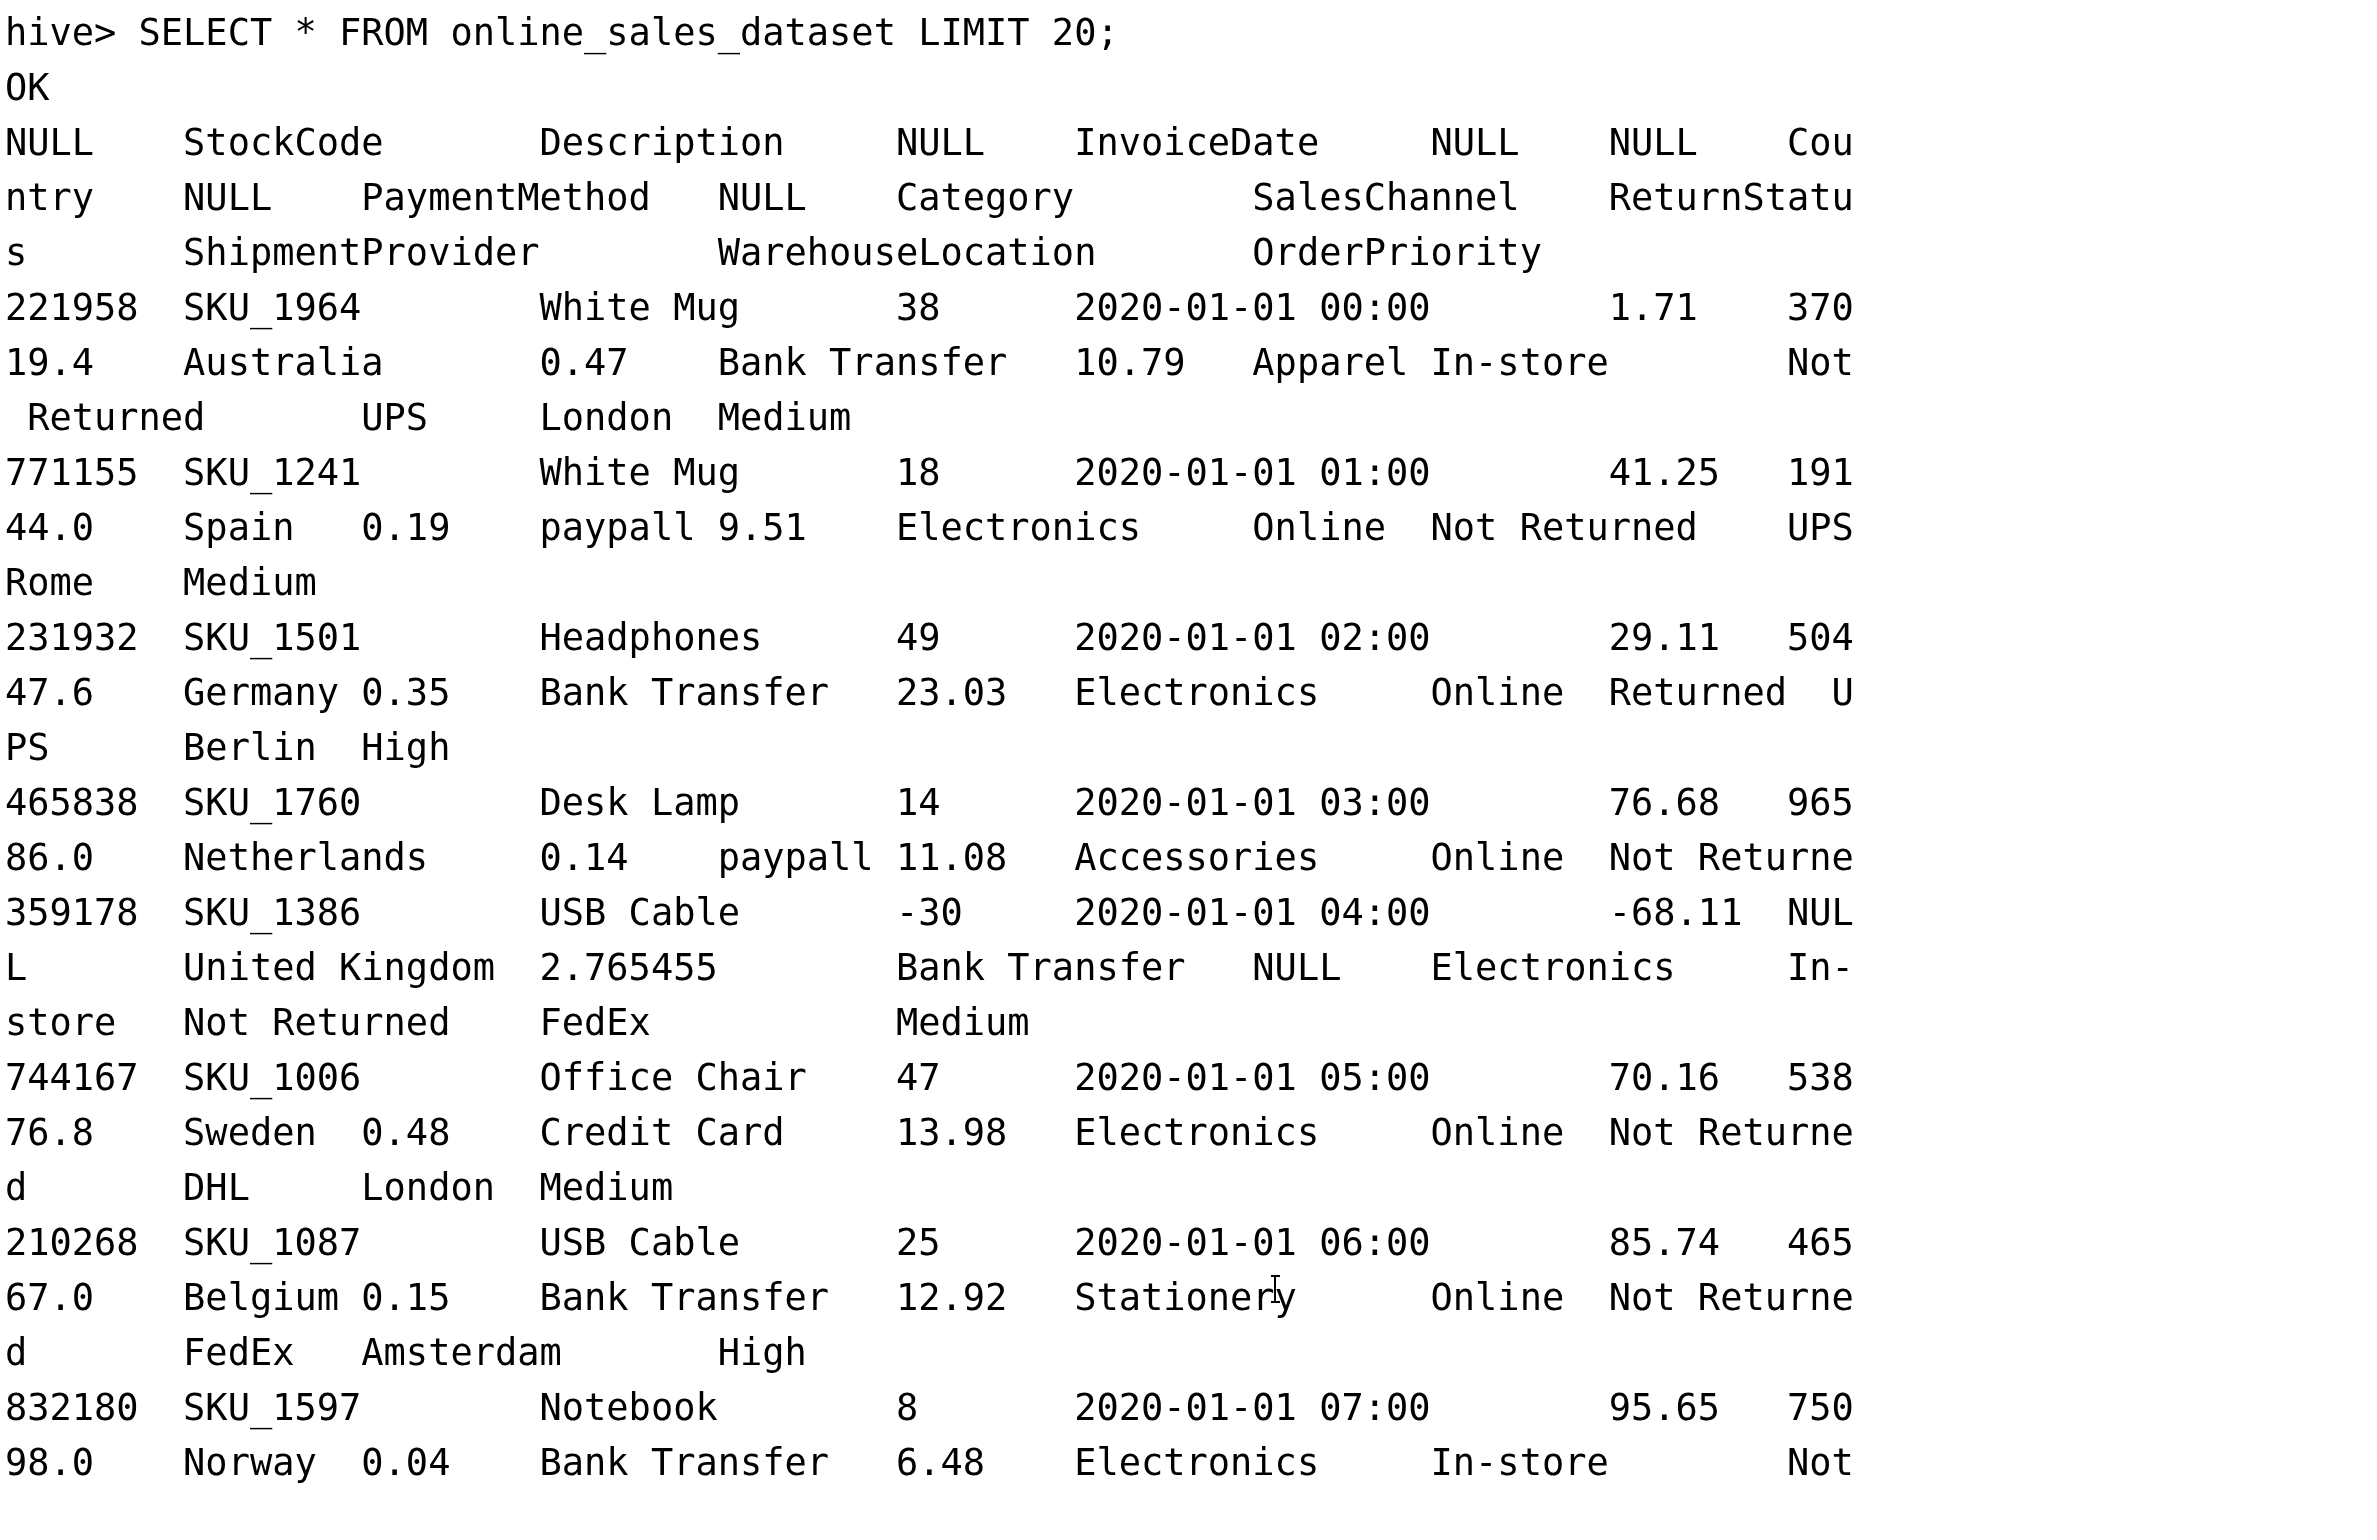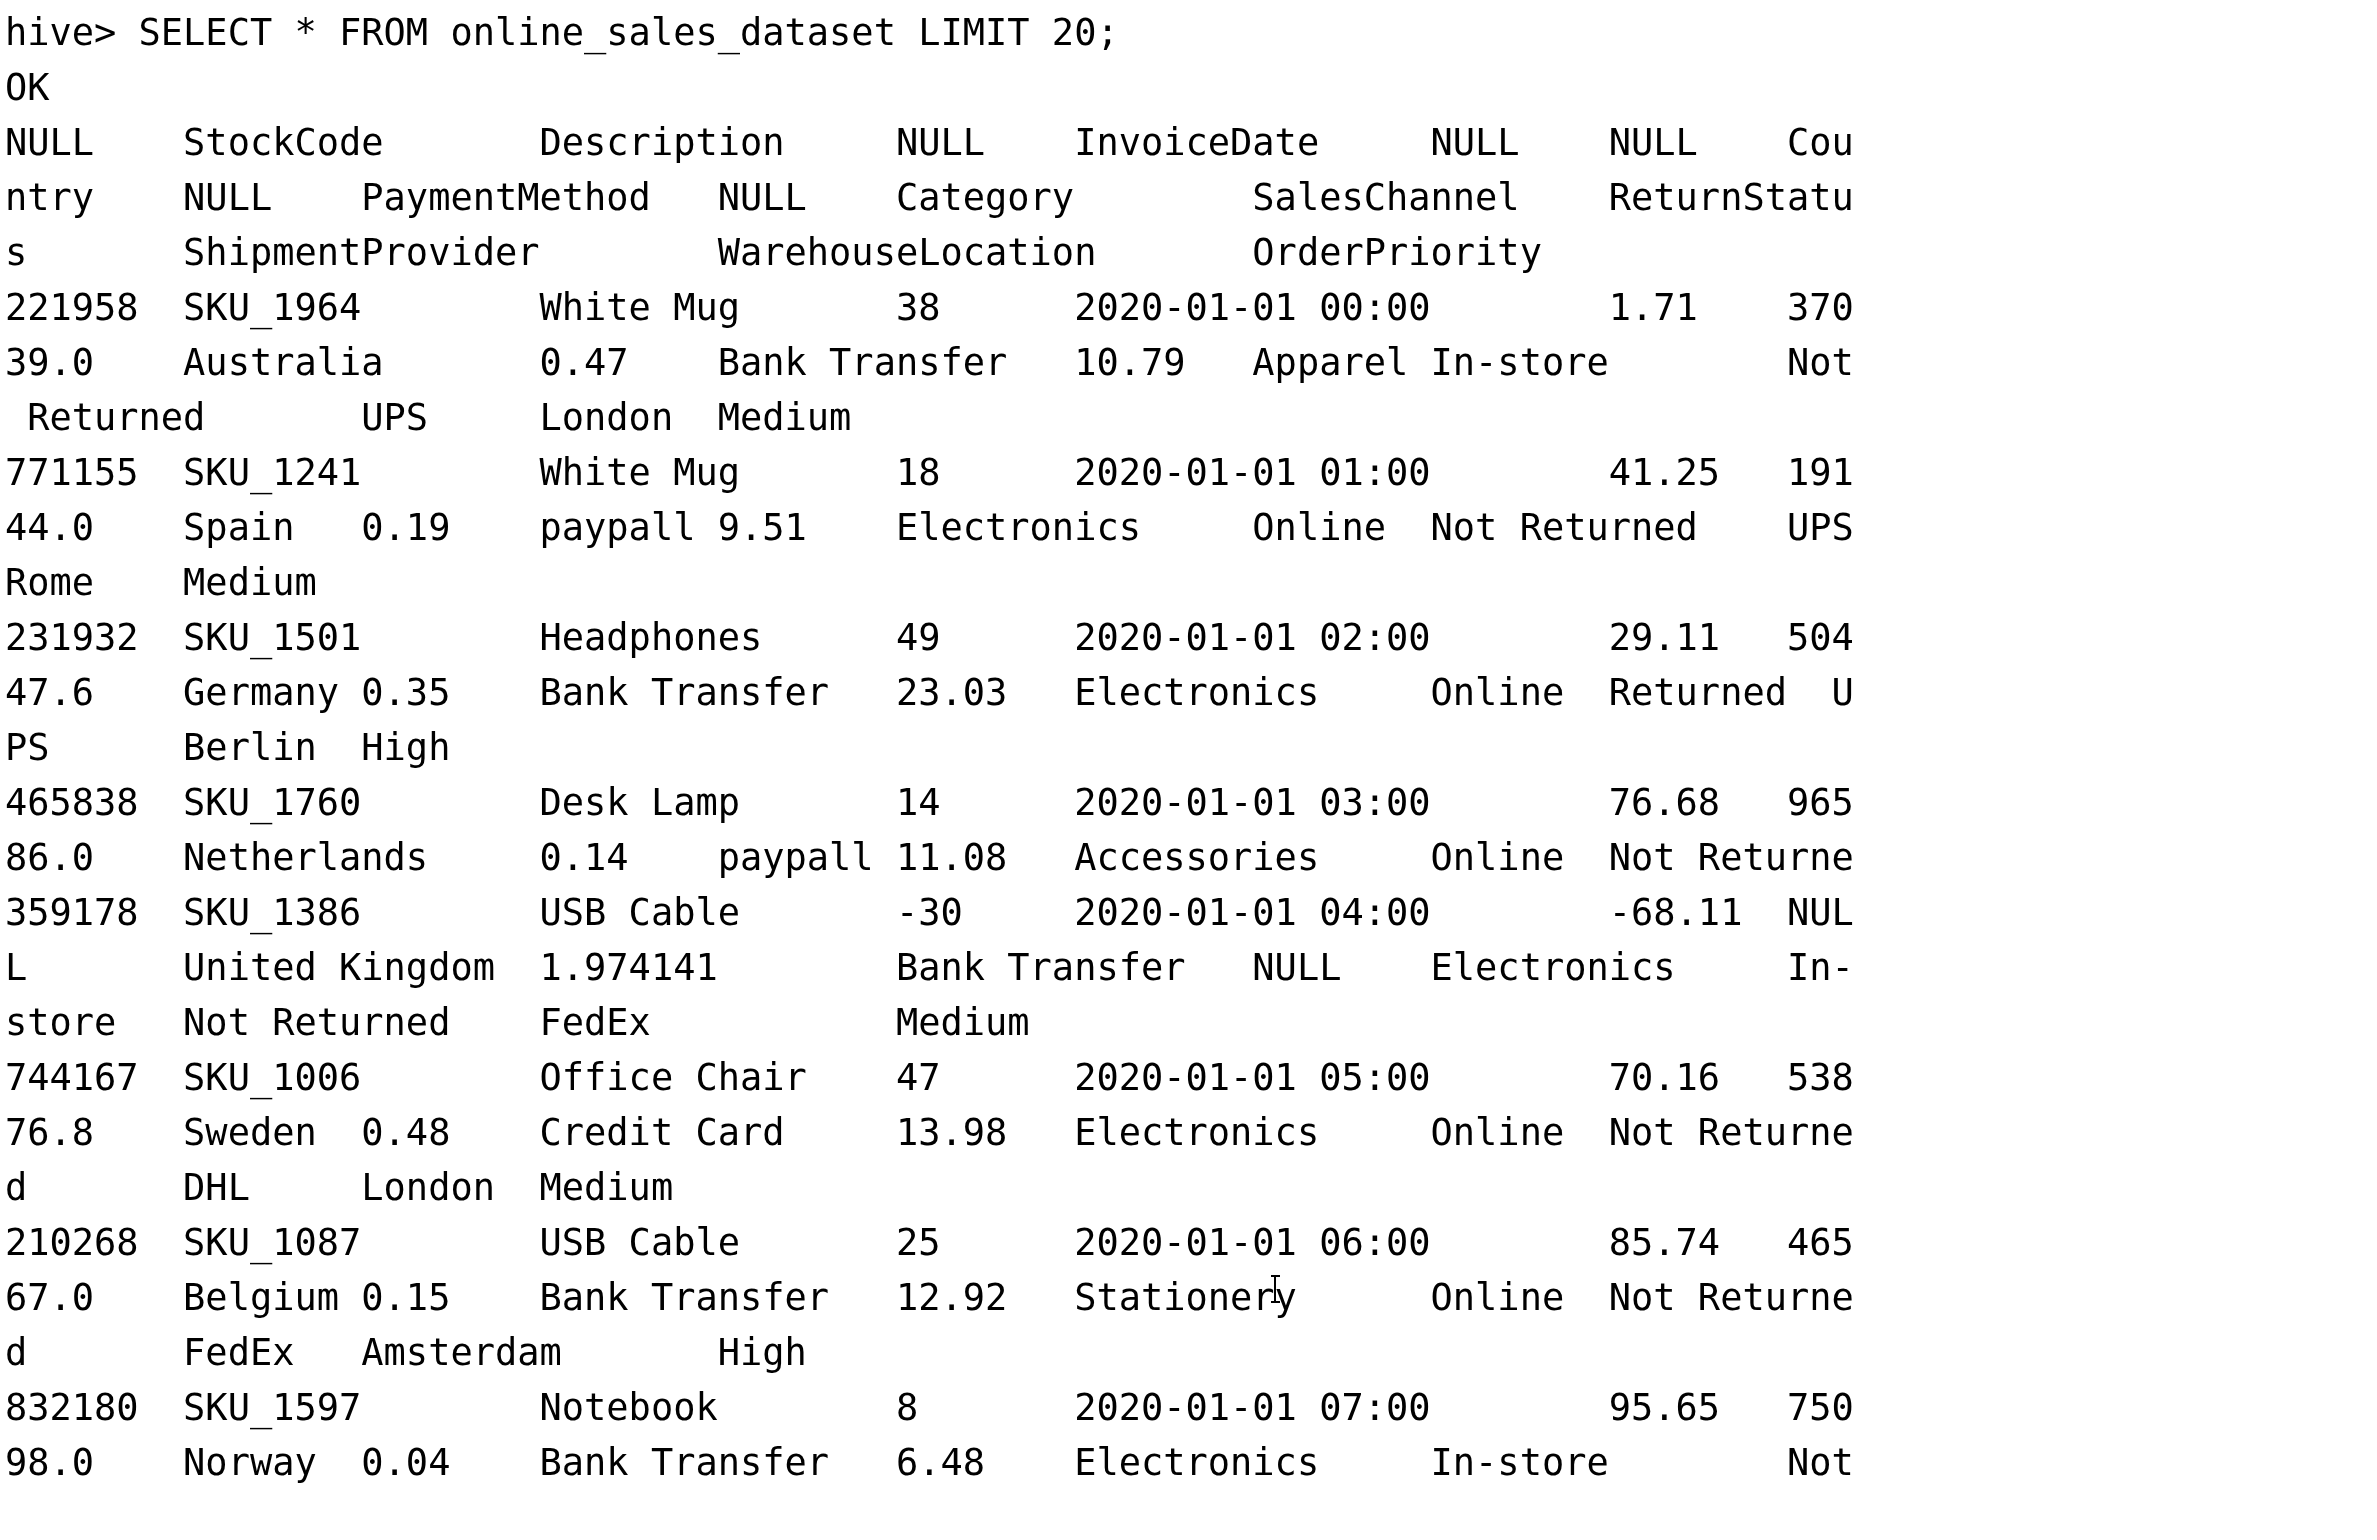--- a/index.html
+++ b/index.html
@@ -60,32 +60,32 @@
 </head>
 <body>
 
 <div id="terminal">
   <div class="line">hive&gt; SELECT * FROM online_sales_dataset LIMIT 20;</div>
   <div class="line">OK</div>
   <div class="line">NULL    StockCode       Description     NULL    InvoiceDate     NULL    NULL    Cou</div>
   <div class="line">ntry    NULL    PaymentMethod   NULL    Category        SalesChannel    ReturnStatu</div>
   <div class="line">s       ShipmentProvider        WarehouseLocation       OrderPriority</div>
   <div class="line">221958  SKU_1964        White Mug       38      2020-01-01 00:00        1.71    370</div>
-  <div class="line">39.0    Australia       0.47    Bank Transfer   10.79   Apparel In-store        Not</div>
+  <div class="line">19.4    Australia       0.47    Bank Transfer   10.79   Apparel In-store        Not</div>
   <div class="line"> Returned       UPS     London  Medium</div>
   <div class="line">771155  SKU_1241        White Mug       18      2020-01-01 01:00        41.25   191</div>
   <div class="line">44.0    Spain   0.19    paypall 9.51    Electronics     Online  Not Returned    UPS</div>
   <div class="line">Rome    Medium</div>
   <div class="line">231932  SKU_1501        Headphones      49      2020-01-01 02:00        29.11   504</div>
   <div class="line">47.6    Germany 0.35    Bank Transfer   23.03   Electronics     Online  Returned  U</div>
   <div class="line">PS      Berlin  High</div>
   <div class="line">465838  SKU_1760        Desk Lamp       14      2020-01-01 03:00        76.68   965</div>
   <div class="line">86.0    Netherlands     0.14    paypall 11.08   Accessories     Online  Not Returne</div>
   <div class="line">359178  SKU_1386        USB Cable       -30     2020-01-01 04:00        -68.11  NUL</div>
-  <div class="line">L       United Kingdom  1.974141        Bank Transfer   NULL    Electronics     In-</div>
+  <div class="line">L       United Kingdom  2.765455        Bank Transfer   NULL    Electronics     In-</div>
   <div class="line">store   Not Returned    FedEx           Medium</div>
   <div class="line">744167  SKU_1006        Office Chair    47      2020-01-01 05:00        70.16   538</div>
   <div class="line">76.8    Sweden  0.48    Credit Card     13.98   Electronics     Online  Not Returne</div>
   <div class="line">d       DHL     London  Medium</div>
   <div class="line">210268  SKU_1087        USB Cable       25      2020-01-01 06:00        85.74   465</div>
   <div class="line">67.0    Belgium 0.15    Bank Transfer   12.92   Stationery      Online  Not Returne</div>
   <div class="line">d       FedEx   Amsterdam       High</div>
   <div class="line">832180  SKU_1597        Notebook        8       2020-01-01 07:00        95.65   750</div>
   <div class="line">98.0    Norway  0.04    Bank Transfer   6.48    Electronics     In-store        Not</div>
 </div>

